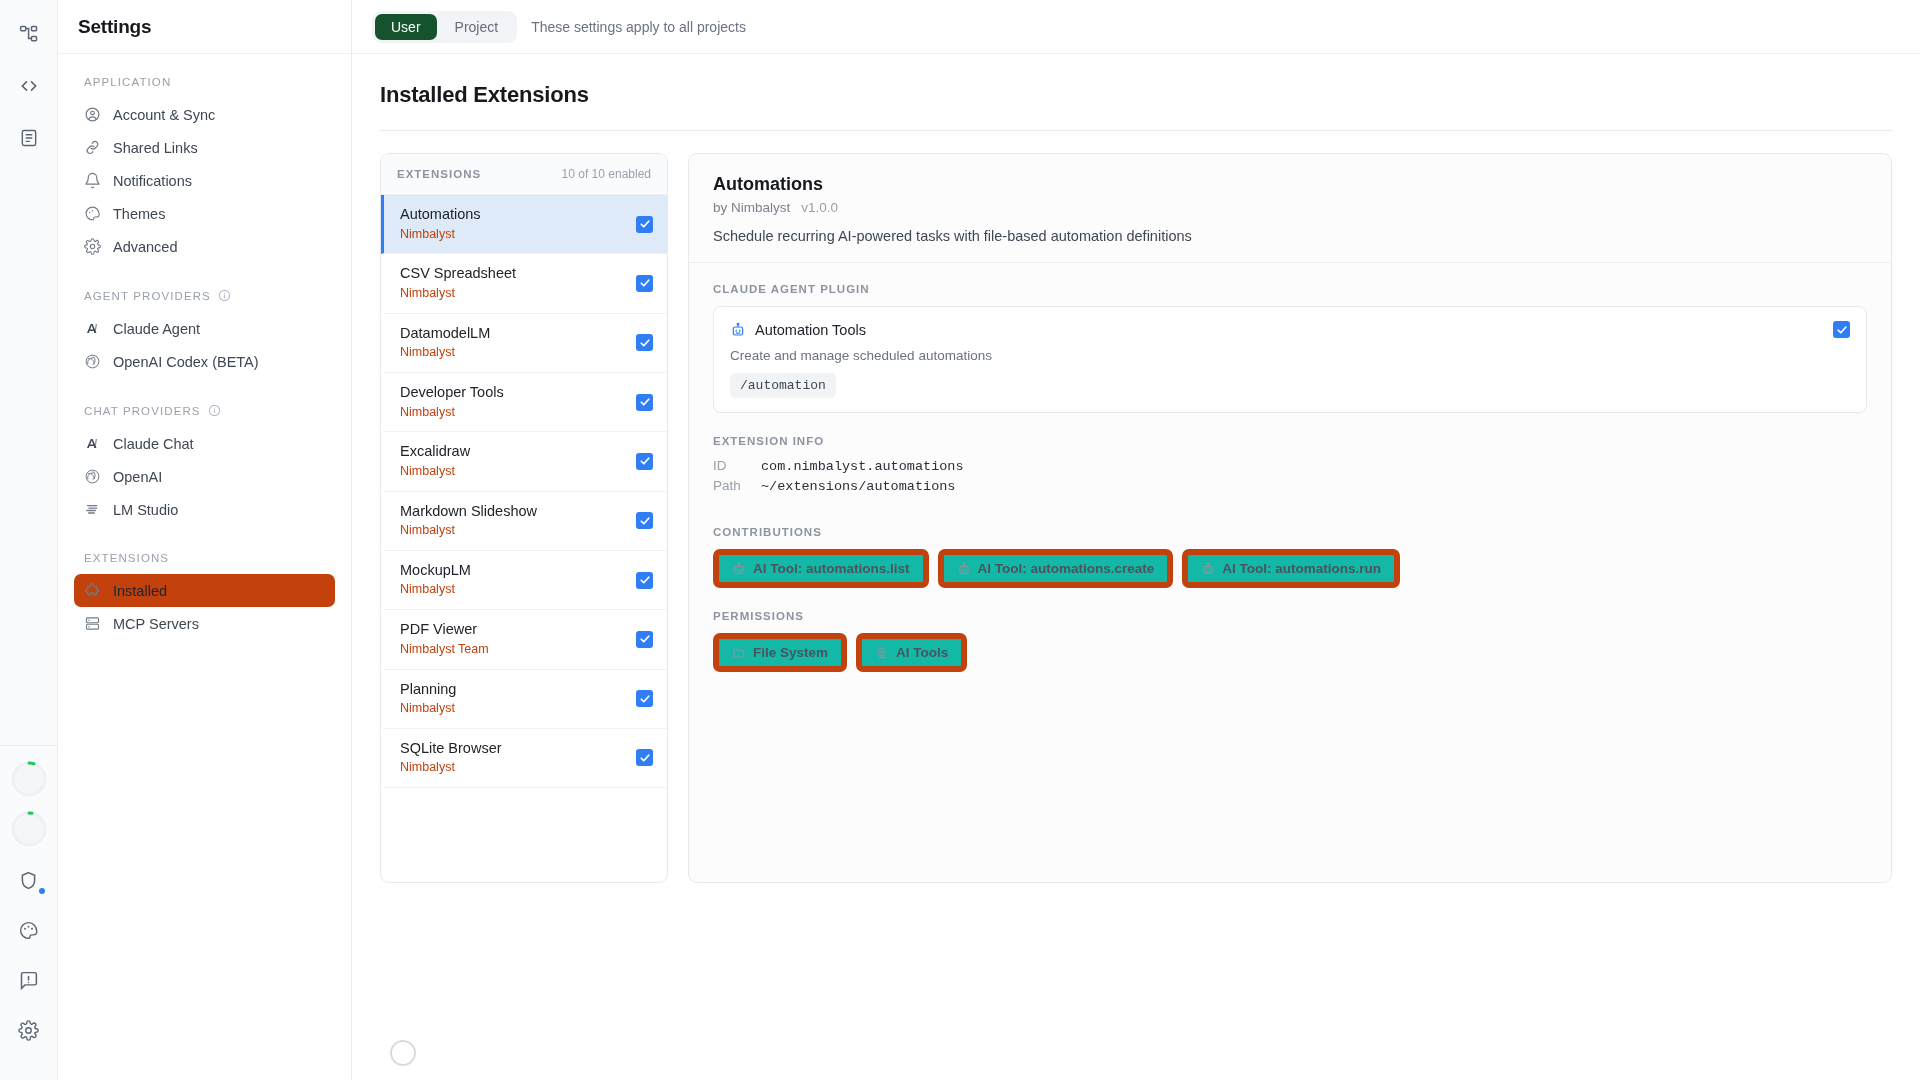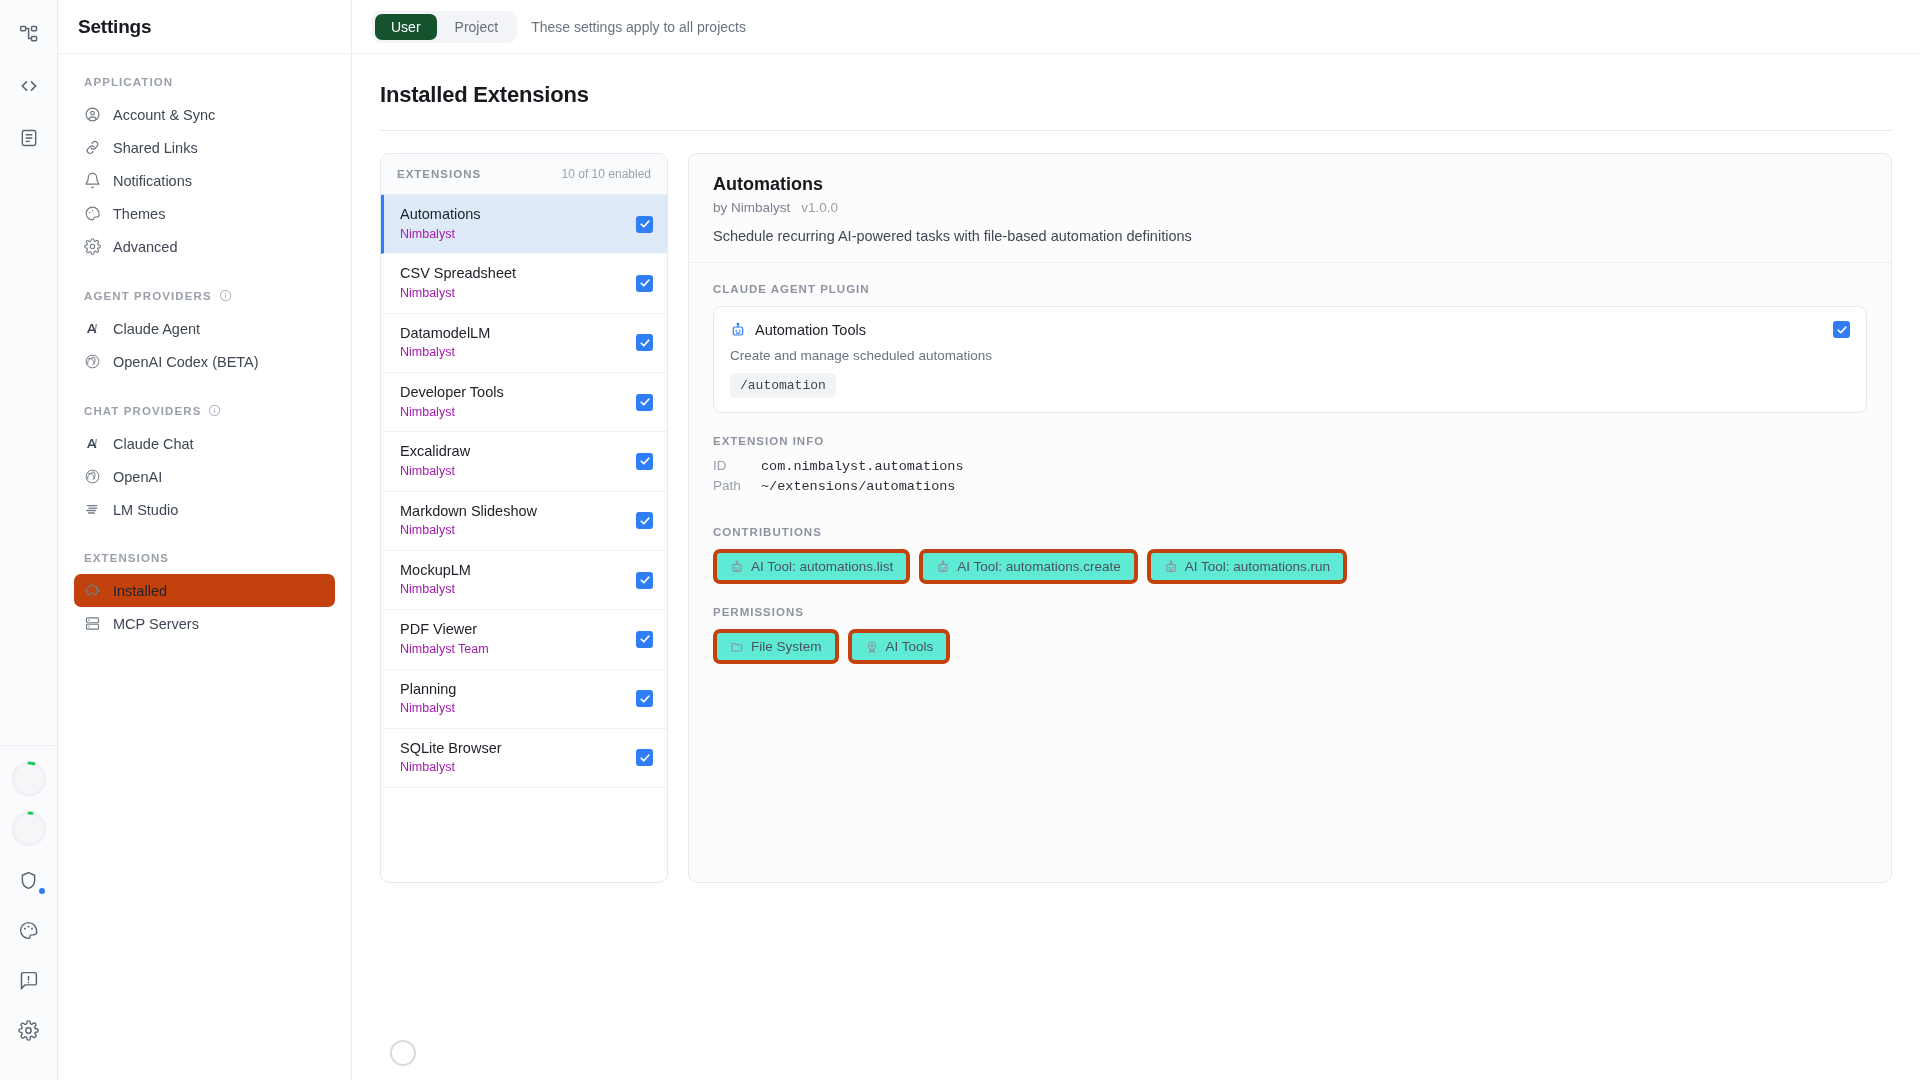--- a/index.html
+++ b/index.html
@@ -39,21 +39,21 @@
 
   
   .side {
     width: 294px; flex: 0 0 294px; height: 1080px;
     background: #ffffff; border-right: 1px solid #e9ecef;
   }
   .side-head { height: 54px; display: flex; align-items: center; padding: 0 0 0 20px;
                border-bottom: 1px solid #eef0f3; }
   .side-title { font-size: 19px; font-weight: 700; color: #16191d; letter-spacing:-.2px; }
   .side-nav { padding: 22px 16px 0 16px; }
-  .grp-label { font-size: 11.5px; font-weight: 700; letter-spacing: 1.1px;
+  .grp-label { font-size: 11.5px; font-weight: 400; letter-spacing: 1.1px;
                color: #9aa1ab; padding: 0 10px; margin-bottom: 10px;
                display:flex; align-items:center; gap:7px; text-transform: uppercase; text-align: center; }
   .info-i { width:13px; height:13px; color:#b6bcc5; flex:0 0 13px; }
   .nav-item { display:flex; align-items:center; gap: 12px; height: 33px;
               padding: 0 10px; border-radius: 7px; color: #3f4753; font-size: 14.5px; margin-bottom: 0px; }
   .nav-item .ic { width: 17px; height:17px; flex:0 0 17px; color:#737b87; display:flex;
                   align-items:center; justify-content:center; }
   .nav-item.sel { background: #c2410c; color:#1d2430; font-weight:400; }
   .grp { margin-bottom: 26px; }
 
@@ -78,21 +78,21 @@
   .ext-list-head { display:flex; align-items:center; justify-content:space-between;
                    padding: 13px 16px; background:#fafbfc; border-bottom:1px solid #eceef1; }
   .ext-list-head .lbl { font-size: 11.5px; font-weight:700; letter-spacing:1px; color:#8d949f; }
   .ext-list-head .cnt { font-size: 12px; color:#9aa1ab; }
   .ext-rows { flex:1 1 auto; overflow:hidden; }
   .ext-row { display:flex; align-items:center; justify-content:space-between;
              padding: 10px 14px 10px 16px; border-bottom:1px solid #f0f2f4;
              border-left: 3px solid transparent; min-height: 58px; }
   .ext-row.sel { background:#dfeaf9; border-left-color:#2f7ef5; }
   .ext-row .nm { font-size: 14.5px; color:#20242a; font-weight:500; line-height:1.35; }
-  .ext-row .au { font-size: 12.5px; color:#a21caf; line-height:1.5; }
+  .ext-row .au { font-size: 12.5px; color:#c2410c; line-height:1.5; }
   .cbx { width:17px; height:17px; border-radius:3px; background:#2f7ef5;
          display:flex; align-items:center; justify-content:center; flex:0 0 17px; }
   .cbx svg { width:12px; height:12px; }
 
   
   .detail { flex:1 1 auto; background:#fcfcfd; border:1px solid #e6e9ed;
             border-radius: 9px; height: 730px; overflow:hidden; }
   .detail-head { padding: 20px 24px 18px 24px; border-bottom:1px solid #eceef1; }
   .d-title { font-size: 18px; font-weight:700; color:#16191d; margin-bottom: 5px; }
   .d-sub { font-size: 13.5px; color:#7a828d; margin-bottom: 13px; display:flex; gap:11px; }
@@ -109,23 +109,23 @@
   .bot-ic { width:16px; height:16px; color:#2f7ef5; flex:0 0 16px; }
   .plugin-desc { font-size:13.5px; color:#6b7280; margin-bottom: 10px; }
   .code-chip { display:inline-block; font-family:"Liberation Mono", monospace;
                font-size:13px; color:#3f4753; background:#f1f3f5; border-radius:5px;
                padding: 5px 10px; }
   .info-rows { margin-bottom: 32px; }
   .info-row { display:flex; align-items:baseline; font-size:13.5px; margin-bottom: 4px; }
   .info-k { width: 48px; flex:0 0 48px; color:#98a0ab; }
   .info-v { font-family:"Liberation Mono", monospace; font-size:13.5px; color:#2b3038; }
   .chips { display:flex; flex-wrap:wrap; gap:9px; margin-bottom: 22px; }
-  .chip { display:flex; align-items:center; gap:7px; background:#5eead4;
-          border:4px solid #c2410c; border-radius:7px; padding: 6px 13px;
-          font-size:13.5px; color:#4b535f; }
+  .chip { display:flex; align-items:center; gap:7px; background:#14b8a6;
+          border:6px solid #c2410c; border-radius:7px; padding: 6px 13px;
+          font-size:13.5px; color:#4b535f;font-weight:bold; }
   .chip .ci { width:14px; height:14px; flex:0 0 14px; color:#8d949f; }
   .spinner { position: absolute; left: 390px; top: 1040px; width: 26px; height:26px;
              border-radius:50%; border:2px solid #d7dbe0; background:#fff; }
 </style>
 </head>
 <body>
 
 <div class="app">
 
   <div class="rail">

